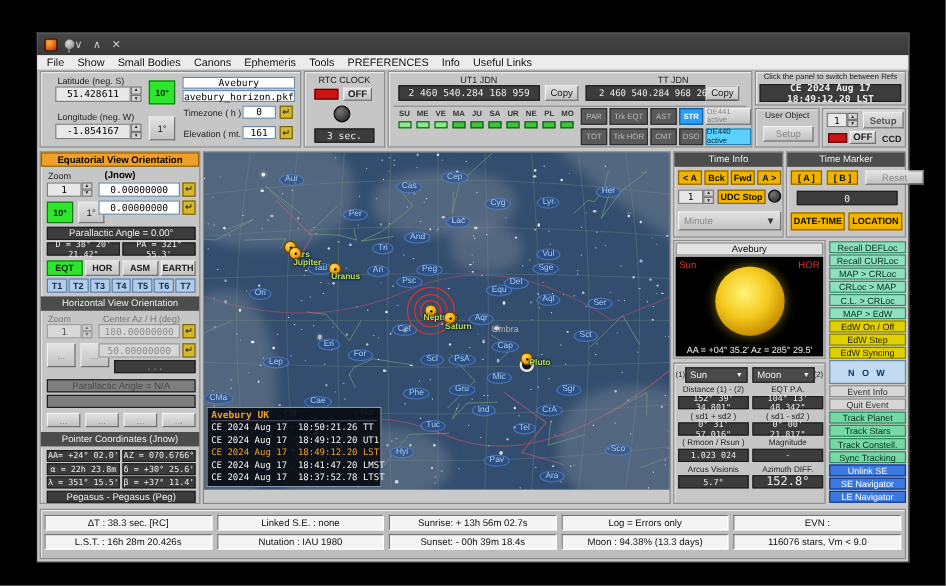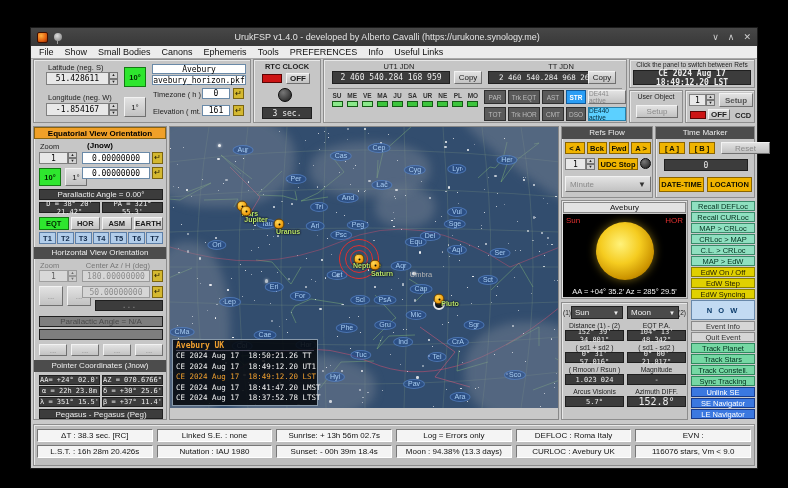--- a/index.html
+++ b/index.html
@@ -85,21 +85,20 @@
               font-size:8px; color:#111; text-align:center; height:13px; line-height:11px; margin-bottom:3px; overflow:hidden; white-space:nowrap; }
 </style>
 </head>
 <body>
 
 <div id="window">
 
   <div class="titlebar">
     <div class="app-icon"></div>
     <div class="pin-icon"></div>
-    <div class="title-text">UrukFSP v1.4.0 - developed by Alberto Cavalli (https://urukone.synology.me)</div>
     <div class="win-controls">
       <span>∨</span>
       <span>∧</span>
       <span>✕</span>
     </div>
   </div>
 
   <div class="menubar" id="menubar">
       <span>File</span>
       <span>Show</span>
@@ -135,21 +134,21 @@
     <div class="inp" style="position:absolute;left:118px;top:15px;width:94px;height:10px;">avebury_horizon.pkf</div>
     <div class="lbl" style="position:absolute;left:119px;top:30px;">Timezone ( h )</div>
     <div class="inp" style="position:absolute;left:168px;top:28px;width:28px;height:11px;">0</div>
     <div class="enter-btn" style="position:absolute;left:199px;top:28px;height:11px;">↵</div>
     <div class="lbl" style="position:absolute;left:119px;top:47px;">Elevation ( mt. )</div>
     <div class="inp" style="position:absolute;left:168px;top:45px;width:28px;height:11px;">161</div>
     <div class="enter-btn" style="position:absolute;left:199px;top:45px;height:11px;">↵</div>
   </div>
 
   <div class="panel" style="left:222px;top:31px;width:68px;height:64px;">
-    <div class="lbl" style="position:absolute;left:0;top:2px;width:100%;text-align:center;font-weight:bold;">RTC CLOCK</div>
+    <div class="lbl" style="position:absolute;left:0;top:2px;width:100%;text-align:center;font-weight:normal;">RTC CLOCK</div>
     <div class="led red" style="position:absolute;left:8px;top:14px;width:20px;height:9px;"></div>
     <div class="btn" style="position:absolute;left:32px;top:13px;width:24px;height:11px;font-weight:bold;">OFF</div>
     <div class="knob" style="position:absolute;left:24px;top:28px;width:14px;height:14px;"></div>
     <div class="disp" style="position:absolute;left:8px;top:47px;width:50px;height:12px;">3 sec.</div>
   </div>
 
   <div class="panel" style="left:292px;top:31px;width:304px;height:64px;">
     <div class="lbl" style="position:absolute;left:30px;top:2px;width:90px;text-align:center;">UT1 JDN</div>
     <div class="disp" style="position:absolute;left:8px;top:11px;width:118px;height:13px;">2 460 540.284 168 959</div>
     <div class="btn" style="position:absolute;left:130px;top:11px;width:28px;height:13px;">Copy</div>
@@ -727,21 +726,21 @@
       <div class="row">CE 2024 Aug 17  18:50:21.26 TT</div>
           <div class="row">CE 2024 Aug 17  18:49:12.20 UT1</div>
           <div class="row hl">CE 2024 Aug 17  18:49:12.20 LST</div>
           <div class="row">CE 2024 Aug 17  18:41:47.20 LMST</div>
           <div class="row">CE 2024 Aug 17  18:37:52.78 LTST</div>
         </div>
       </div>
   </div>
 
   <div class="panel" style="left:530px;top:98px;width:92px;height:72px;">
-    <div class="hdr-dark">Refs Flow</div>
+    <div class="hdr-dark">Time Info</div>
     <div id="tf-btns" style="position:absolute;left:3px;top:15px;width:86px;height:12px;display:flex;gap:2px;">
         <div class="chip ylw" style="flex: 1 1 0%; height: 12px;">&lt; A</div>
         <div class="chip ylw" style="flex: 1 1 0%; height: 12px;">Bck</div>
         <div class="chip ylw" style="flex: 1 1 0%; height: 12px;">Fwd</div>
         <div class="chip ylw" style="flex: 1 1 0%; height: 12px;">A &gt;</div>
       </div>
     <div class="spin" style="position:absolute;left:3px;top:31px;width:30px;height:12px;">
       <div class="box">1</div>
       <div class="arrows">
           <span>▲</span>
@@ -859,22 +858,18 @@
         </div>
         <div style="flex: 1 1 0%;">
           <div class="statcell">Sunrise: + 13h 56m 02.7s</div>
           <div class="statcell">Sunset: - 00h 39m 18.4s</div>
         </div>
         <div style="flex: 1 1 0%;">
           <div class="statcell">Log = Errors only</div>
           <div class="statcell">Moon : 94.38% (13.3 days)</div>
         </div>
         <div style="flex: 1 1 0%;">
-          <div class="statcell">DEFLOC : Roma   Italy</div>
-          <div class="statcell">CURLOC : Avebury   UK</div>
-        </div>
-        <div style="flex: 1 1 0%;">
           <div class="statcell">EVN :</div>
           <div class="statcell">116076 stars, Vm &lt; 9.0</div>
         </div>
       </div>
   </div>
 </div>
 
 </body></html>

